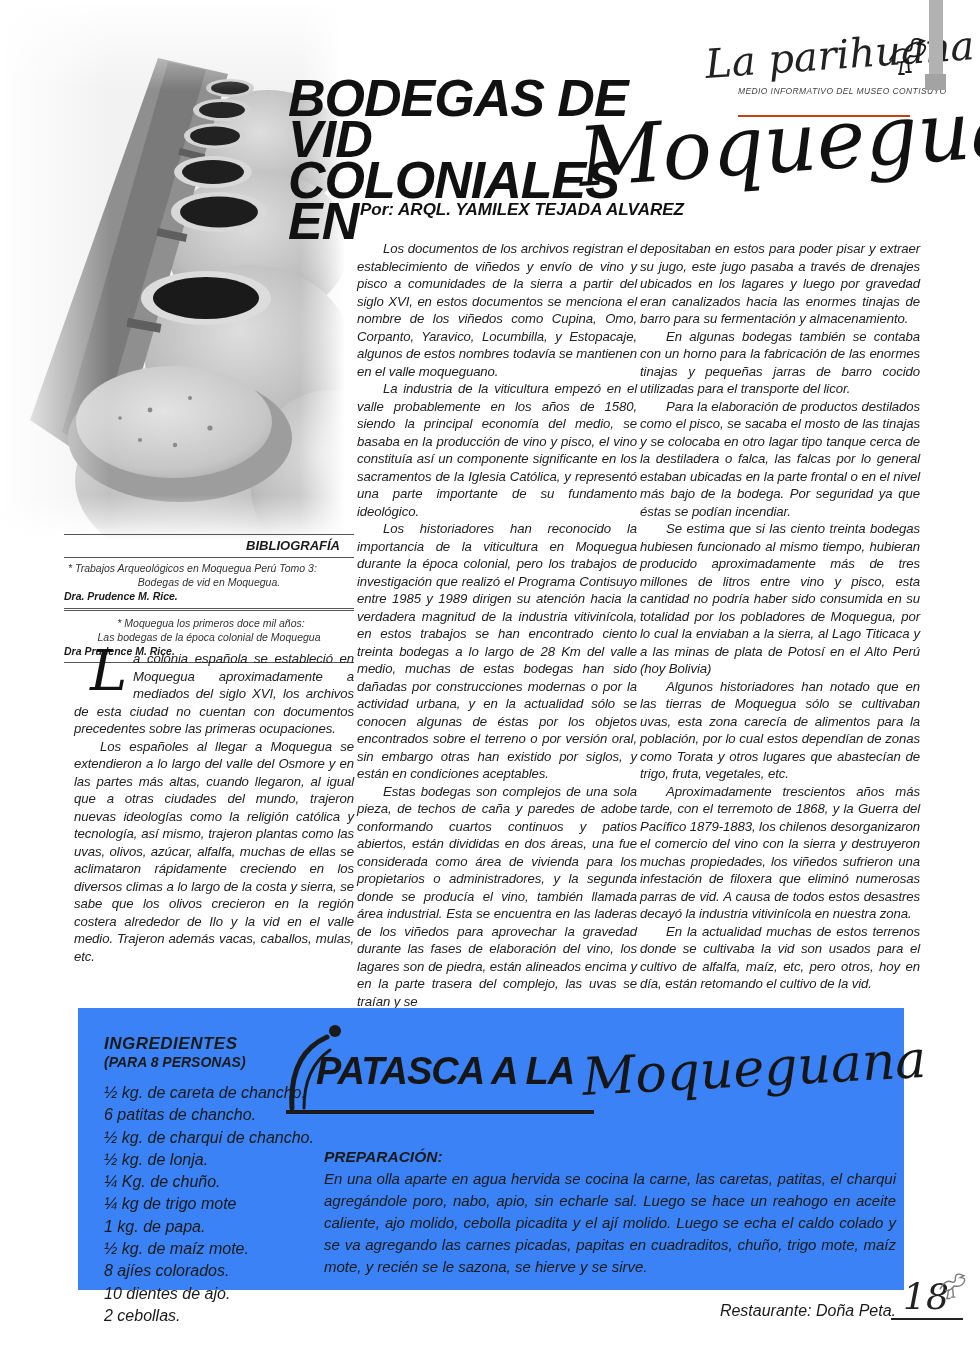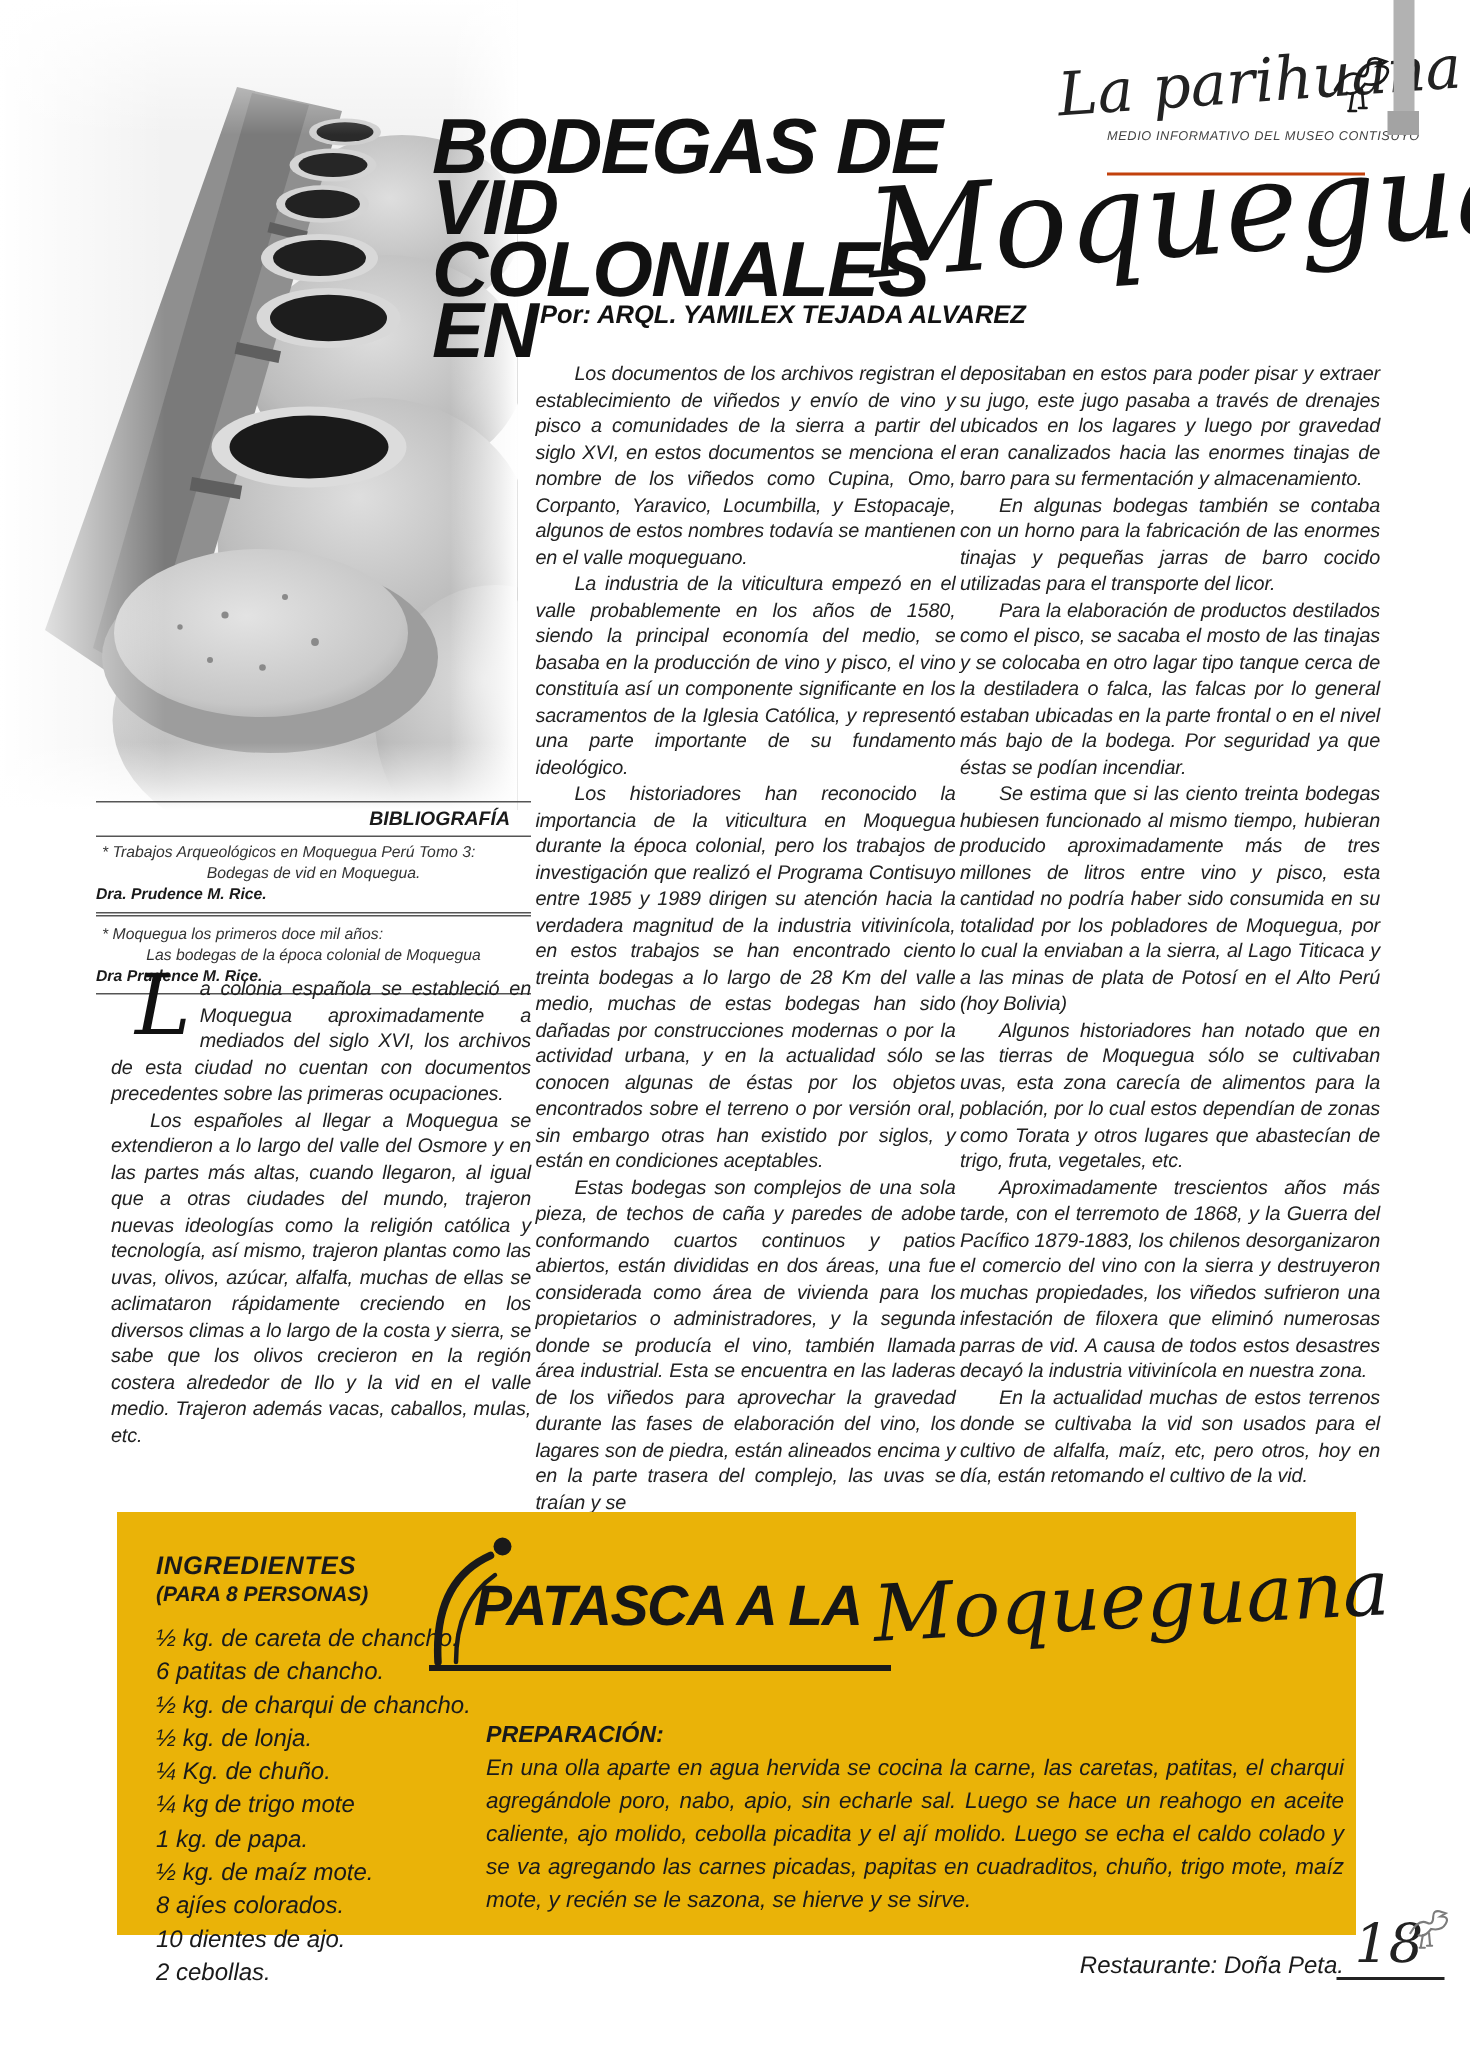--- a/index.html
+++ b/index.html
@@ -38,37 +38,37 @@
     font-style:italic;font-weight:600;font-size:17px;color:#111;white-space:nowrap;
   }
   
   .photo{position:absolute;left:0;top:0;width:345px;height:540px;}
   
   .biblio{position:absolute;left:64px;top:532px;width:290px;font-style:italic;font-size:10.5px;line-height:12px;color:#333;}
   .biblio .rule{border-top:1.5px solid #555;margin:2px 0;}
   .biblio .rule-dbl{border-top:3px double #555;margin:3px 0 4px 0;}
   .biblio-heading{font-weight:bold;font-size:13px;text-align:right;padding:3px 14px 3px 0;color:#1a1a1a;}
   .bib-l1{text-align:left;padding:2px 0 1px 4px;}
-  .bib-l1.center{text-align:left;}
+  .bib-l1.center{text-align:center;}
   .bib-l2{text-align:center;padding:1px 0;}
   .bib-author{font-weight:bold;text-align:left;padding:1px 10px 3px 0;color:#1a1a1a;}
   
   .col{position:absolute;width:280px;font-style:italic;font-size:13.2px;line-height:17.5px;
        text-align:justify;color:#222;letter-spacing:-.1px;}
   .col p{margin:0;}
   .col p.indent{text-indent:26px;}
   .col-left{left:74px;top:650px;}
   .col-mid{left:357px;top:240px;}
   .col-right{left:640px;top:240px;}
   .dropcap{
     float:left;font-family:"DejaVu Serif",serif;font-style:italic;font-size:56px;
     line-height:42px;padding:0 6px 0 16px;color:#111;
   }
   
-  .recipe{position:absolute;left:78px;top:1008px;width:826px;height:282px;background:#eab308;}
+  .recipe{position:absolute;left:78px;top:1008px;width:826px;height:282px;background:#3b82f6;}
   .ingredients{position:absolute;left:26px;top:26px;width:230px;color:#1a1a1a;}
   .ing-heading{font-weight:bold;font-style:italic;font-size:17px;letter-spacing:.5px;}
   .ing-servings{font-weight:bold;font-style:italic;font-size:14px;margin-bottom:12px;}
   .ing-list{list-style:none;margin:0;padding:0;font-style:italic;font-size:16px;line-height:22.3px;}
   .spoon{position:absolute;left:205px;top:14px;}
   .recipe-title{position:absolute;left:238px;top:28px;white-space:nowrap;}
   .recipe-title .rt-main{font-weight:bold;font-style:italic;font-size:38px;letter-spacing:-1px;color:#161616;}
   .recipe-title .rt-script{
     font-family:"DejaVu Serif",serif;font-style:italic;font-size:52px;color:#161616;
     display:inline-block;transform:rotate(-3deg);margin-left:8px;position:relative;top:2px;

